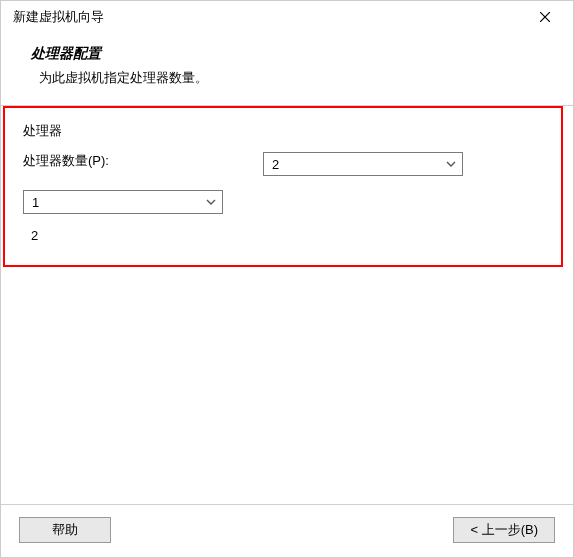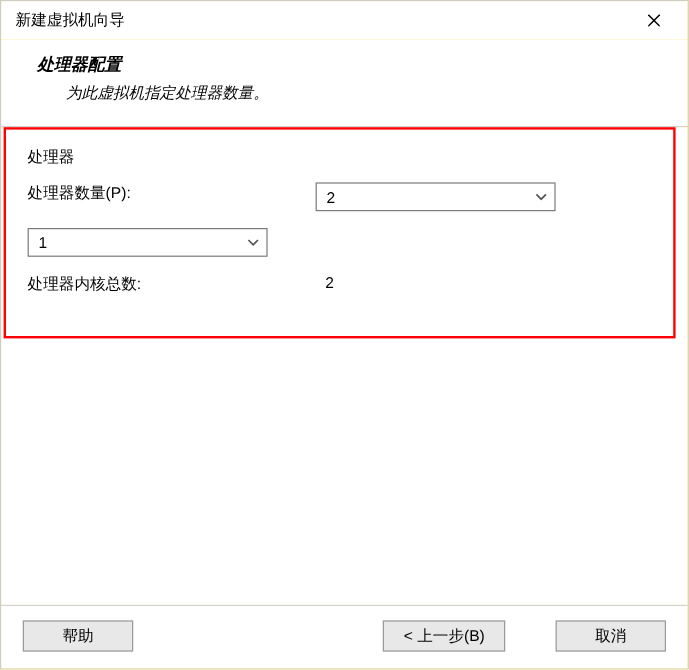--- a/index.html
+++ b/index.html
@@ -55,43 +55,42 @@
       background: #ffffff;
     }
     .header-title {
       font-weight: bold;
       font-size: 14px;
       color: #000;
       font-style: italic;
     }
     .header-desc {
       margin-top: 6px;
-      margin-left: 24px;
-      font-size: 13px;
-      color: #000;
-      font-style: italic;
+      margin-left: 8px;
+      font-size: 13px;
+      color: #000;
     }
     .separator {
       height: 1px;
       background: #d0d0d0;
       margin: 0 0 0 0;
     }
     .content-area {
       flex: 1;
       padding: 0;
       background: #ffffff;
       position: relative;
     }
     .highlight-box {
       border: 2px solid #ff0000;
       margin: 0 10px 0 2px;
       padding: 0;
     }
     .group-box {
-      padding: 14px 14px 20px 18px;
+      padding: 14px 14px 8px 18px;
     }
     .group-label {
       font-size: 13px;
       color: #000;
       margin-bottom: 12px;
     }
     .row {
       display: flex;
       margin-bottom: 14px;
     }
@@ -132,21 +131,20 @@
       font-size: 13px;
       color: #000;
       padding-left: 8px;
     }
     .footer {
       border-top: 1px solid #d0d0d0;
       padding: 12px 18px 14px 18px;
       display: flex;
       align-items: center;
       background: #ffffff;
-      gap: 42px;
     }
     .btn {
       height: 26px;
       padding: 0 16px;
       border: 1px solid #9a9a9a;
       background: #e8e8e8;
       font-size: 13px;
       color: #000;
       cursor: pointer;
       display: flex;
@@ -214,30 +212,28 @@
               <span class="combo-arrow">
                 <svg viewBox="0 0 10 6">
                     <polyline points="1,1 5,5 9,1" fill="none" stroke="#555" stroke-width="1.4"></polyline>
                   </svg>
               </span>
             </div>
           </div>
         </div>
 
         <div class="row">
-          <div class="row-label">处理器内核总数:</div>
           <div class="row-control">
             <div class="static-value">2</div>
           </div>
         </div>
 
       </div>
     </div>
   </div>
 
   <div class="footer">
     <button class="btn">帮助</button>
     <div class="footer-spacer"></div>
     <button class="btn">&lt; 上一步(B)</button>
-    <button class="btn">取消</button>
   </div>
 
 </div>
 
 </body></html>

